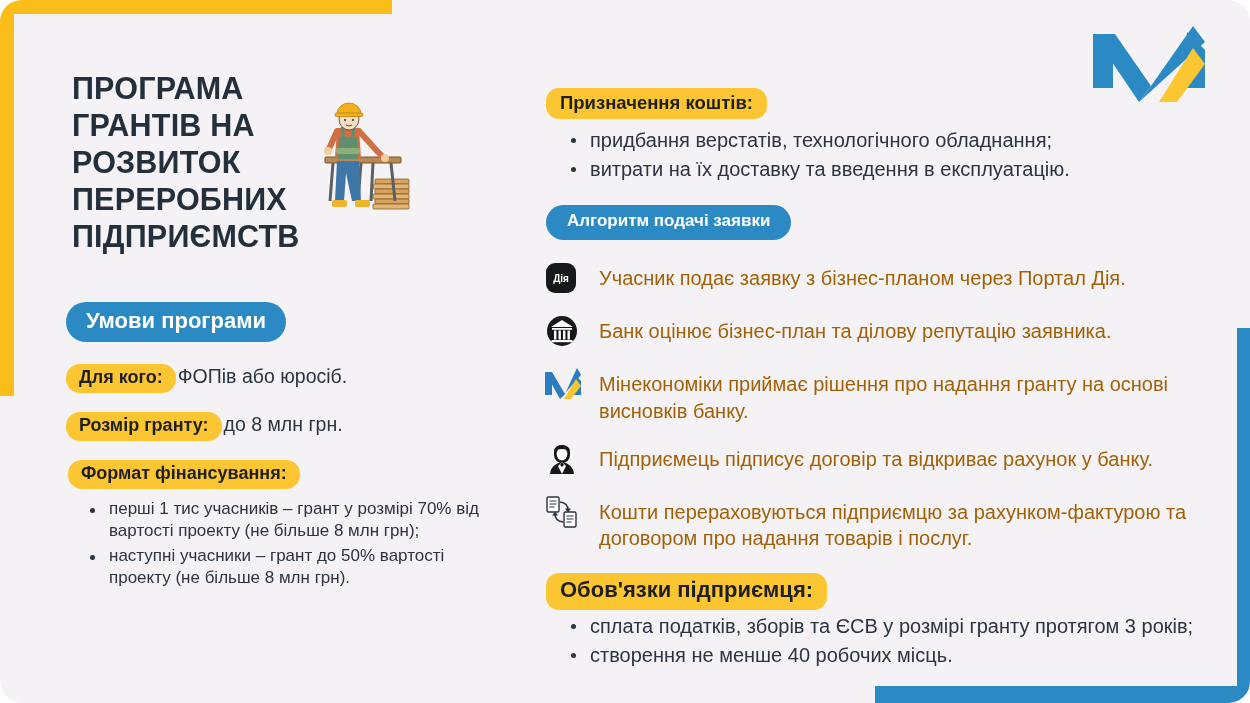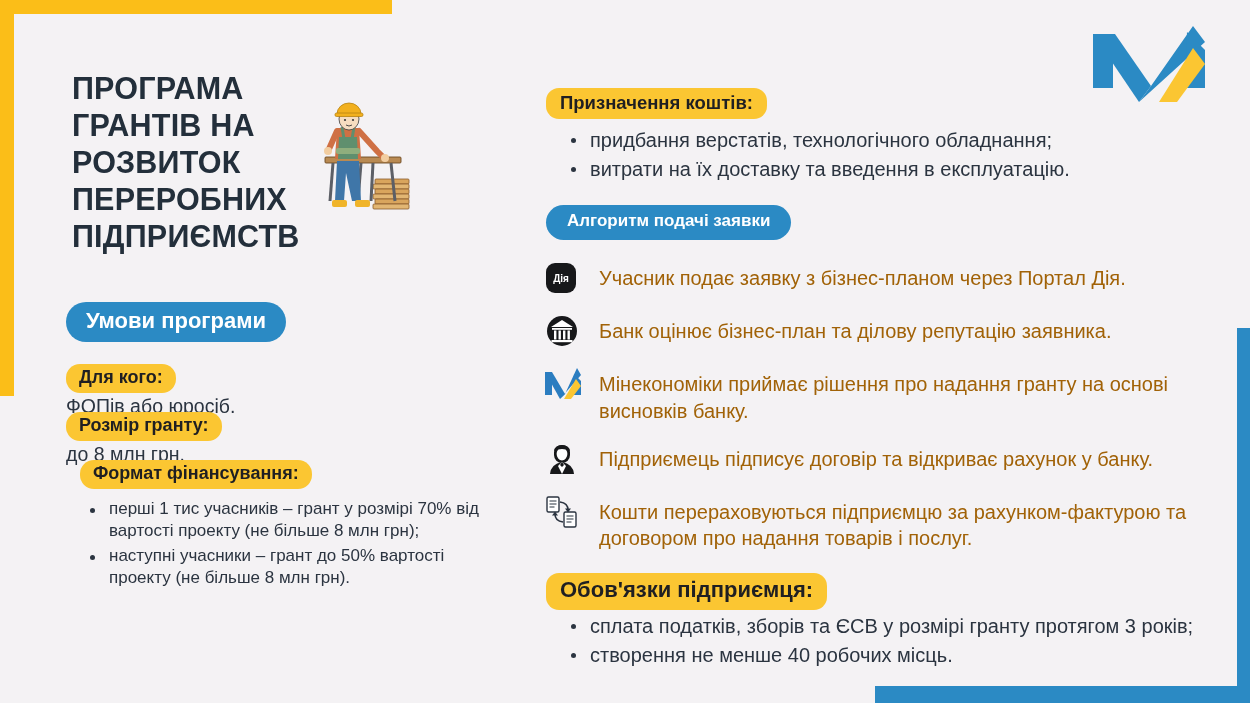--- a/index.html
+++ b/index.html
@@ -11,20 +11,21 @@
     background: #ffffff;
     font-family: "Liberation Sans", sans-serif;
   }
 
   .slide {
     position: relative;
     width: 1250px;
     height: 703px;
     background: #f4f2f4;
     overflow: hidden;
+    border-radius: 22px;
   }
 
   
   .frame-top-bar {
     position: absolute;
     left: 0; top: 0;
     width: 392px; height: 14px;
     background: #fbbe18;
   }
   .frame-left-bar {
@@ -98,25 +99,24 @@
     padding: 7px 20px 9px;
     border-radius: 20px;
   }
 
   .cond-row {
     position: absolute;
     display: flex;
     align-items: baseline;
     gap: 2px;
     white-space: nowrap;
-    flex-direction: column;
   }
   .cond-row-1 { left: 66px; top: 364px; }
   .cond-row-2 { left: 66px; top: 412px; }
-  .cond-row-3 { left: 80px; top: 460px; }
+  .cond-row-3 { left: 68px; top: 460px; }
 
   .cond-row .badge-yellow {
     font-size: 18px;
     padding: 4px 13px 5px;
     border-radius: 14px;
   }
   .cond-value {
     font-size: 19.5px;
     color: #2b3440;
     font-weight: 400;

